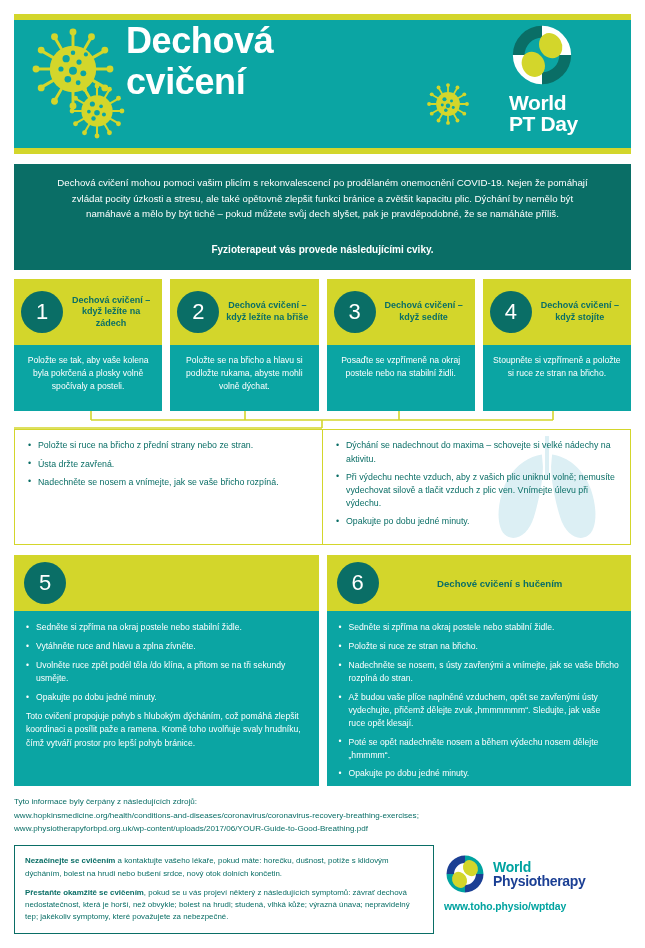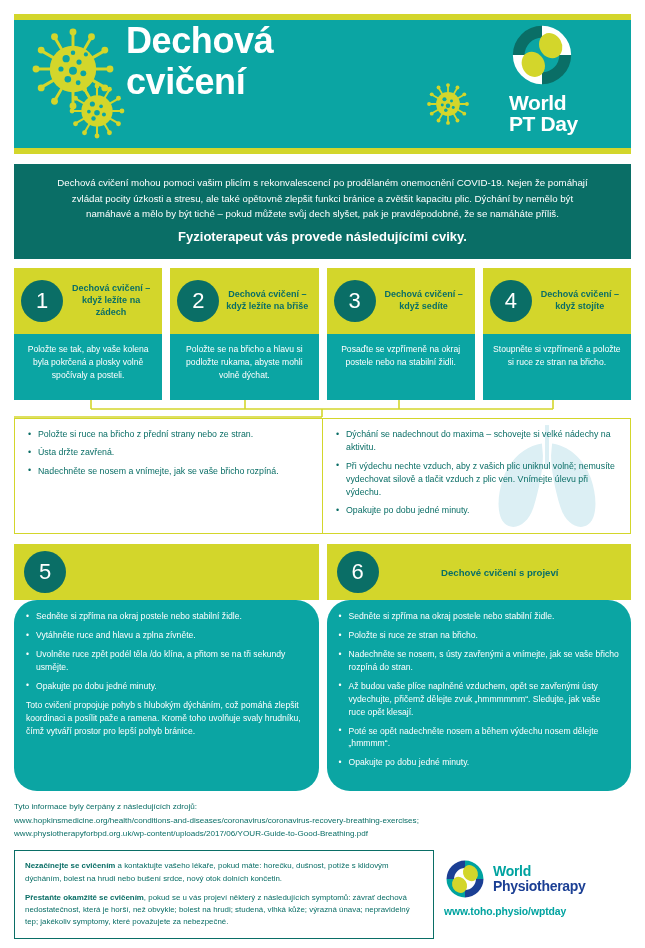--- a/index.html
+++ b/index.html
@@ -80,21 +80,21 @@
   
   .intro {
     margin-top: 10px;
     background: #0a6e66;
     color: #ffffff;
     padding: 11px 34px 12px 34px;
     text-align: center;
     font-size: 9.7px;
     line-height: 1.62;
   }
-  .intro .intro-bold { font-weight: bold; font-size: 13px; display: block; margin-top: 4px; }
+  .intro .intro-bold { font-weight: bold; font-size: 10px; display: block; margin-top: 20px; }
 
   
   .card-row {
     margin-top: 9px;
     display: flex;
     gap: 8px;
   }
   .card {
     flex: 1;
     display: flex;
@@ -200,23 +200,22 @@
     color: #0a6e66;
     font-size: 9.6px;
     font-weight: bold;
     line-height: 1.4;
     text-align: center;
     padding: 0 10px 0 0;
   }
   .big-body {
     background: #0ba5a3;
     color: #ffffff;
-    padding: 10px 12px 16px 12px;
+    padding: 10px 12px 0 12px;
     flex: 1;
-    border-radius: 23px;
   }
   .big-body ul { list-style: none; }
   .big-body li {
     position: relative;
     font-size: 8.6px;
     line-height: 1.5;
     padding-left: 10px;
     margin-bottom: 6px;
   }
   .big-body li:before {
@@ -524,21 +523,21 @@
           <li>Opakujte po dobu jedné minuty.</li>
         </ul>
         <div class="big-note">Toto cvičení propojuje pohyb s hlubokým dýcháním, což pomáhá zlepšit koordinaci a posílit paže a ramena. Kromě toho uvolňuje svaly hrudníku, čímž vytváří prostor pro lepší pohyb bránice.</div>
       </div>
     </div>
 
     <div class="big-card">
       <div class="big-head">
         <div class="big-num">6</div>
         <div class="big-head-text">
-          <div>Dechové cvičení s projeví</div>
+          <div>Dechové cvičení s hučením</div>
         </div>
       </div>
       <div class="big-body">
         <ul>
           <li>Sedněte si zpříma na okraj postele nebo stabilní židle.</li>
           <li>Položte si ruce ze stran na břicho.</li>
           <li>Nadechněte se nosem, s ústy zavřenými a vnímejte, jak se vaše břicho rozpíná do stran.</li>
           <li>Až budou vaše plíce naplněné vzduchem, opět se zavřenými ústy vydechujte, přičemž dělejte zvuk „hmmmmmm“. Sledujte, jak vaše ruce opět klesají.</li>
           <li>Poté se opět nadechněte nosem a během výdechu nosem dělejte „hmmmm“.</li>
           <li>Opakujte po dobu jedné minuty.</li>

